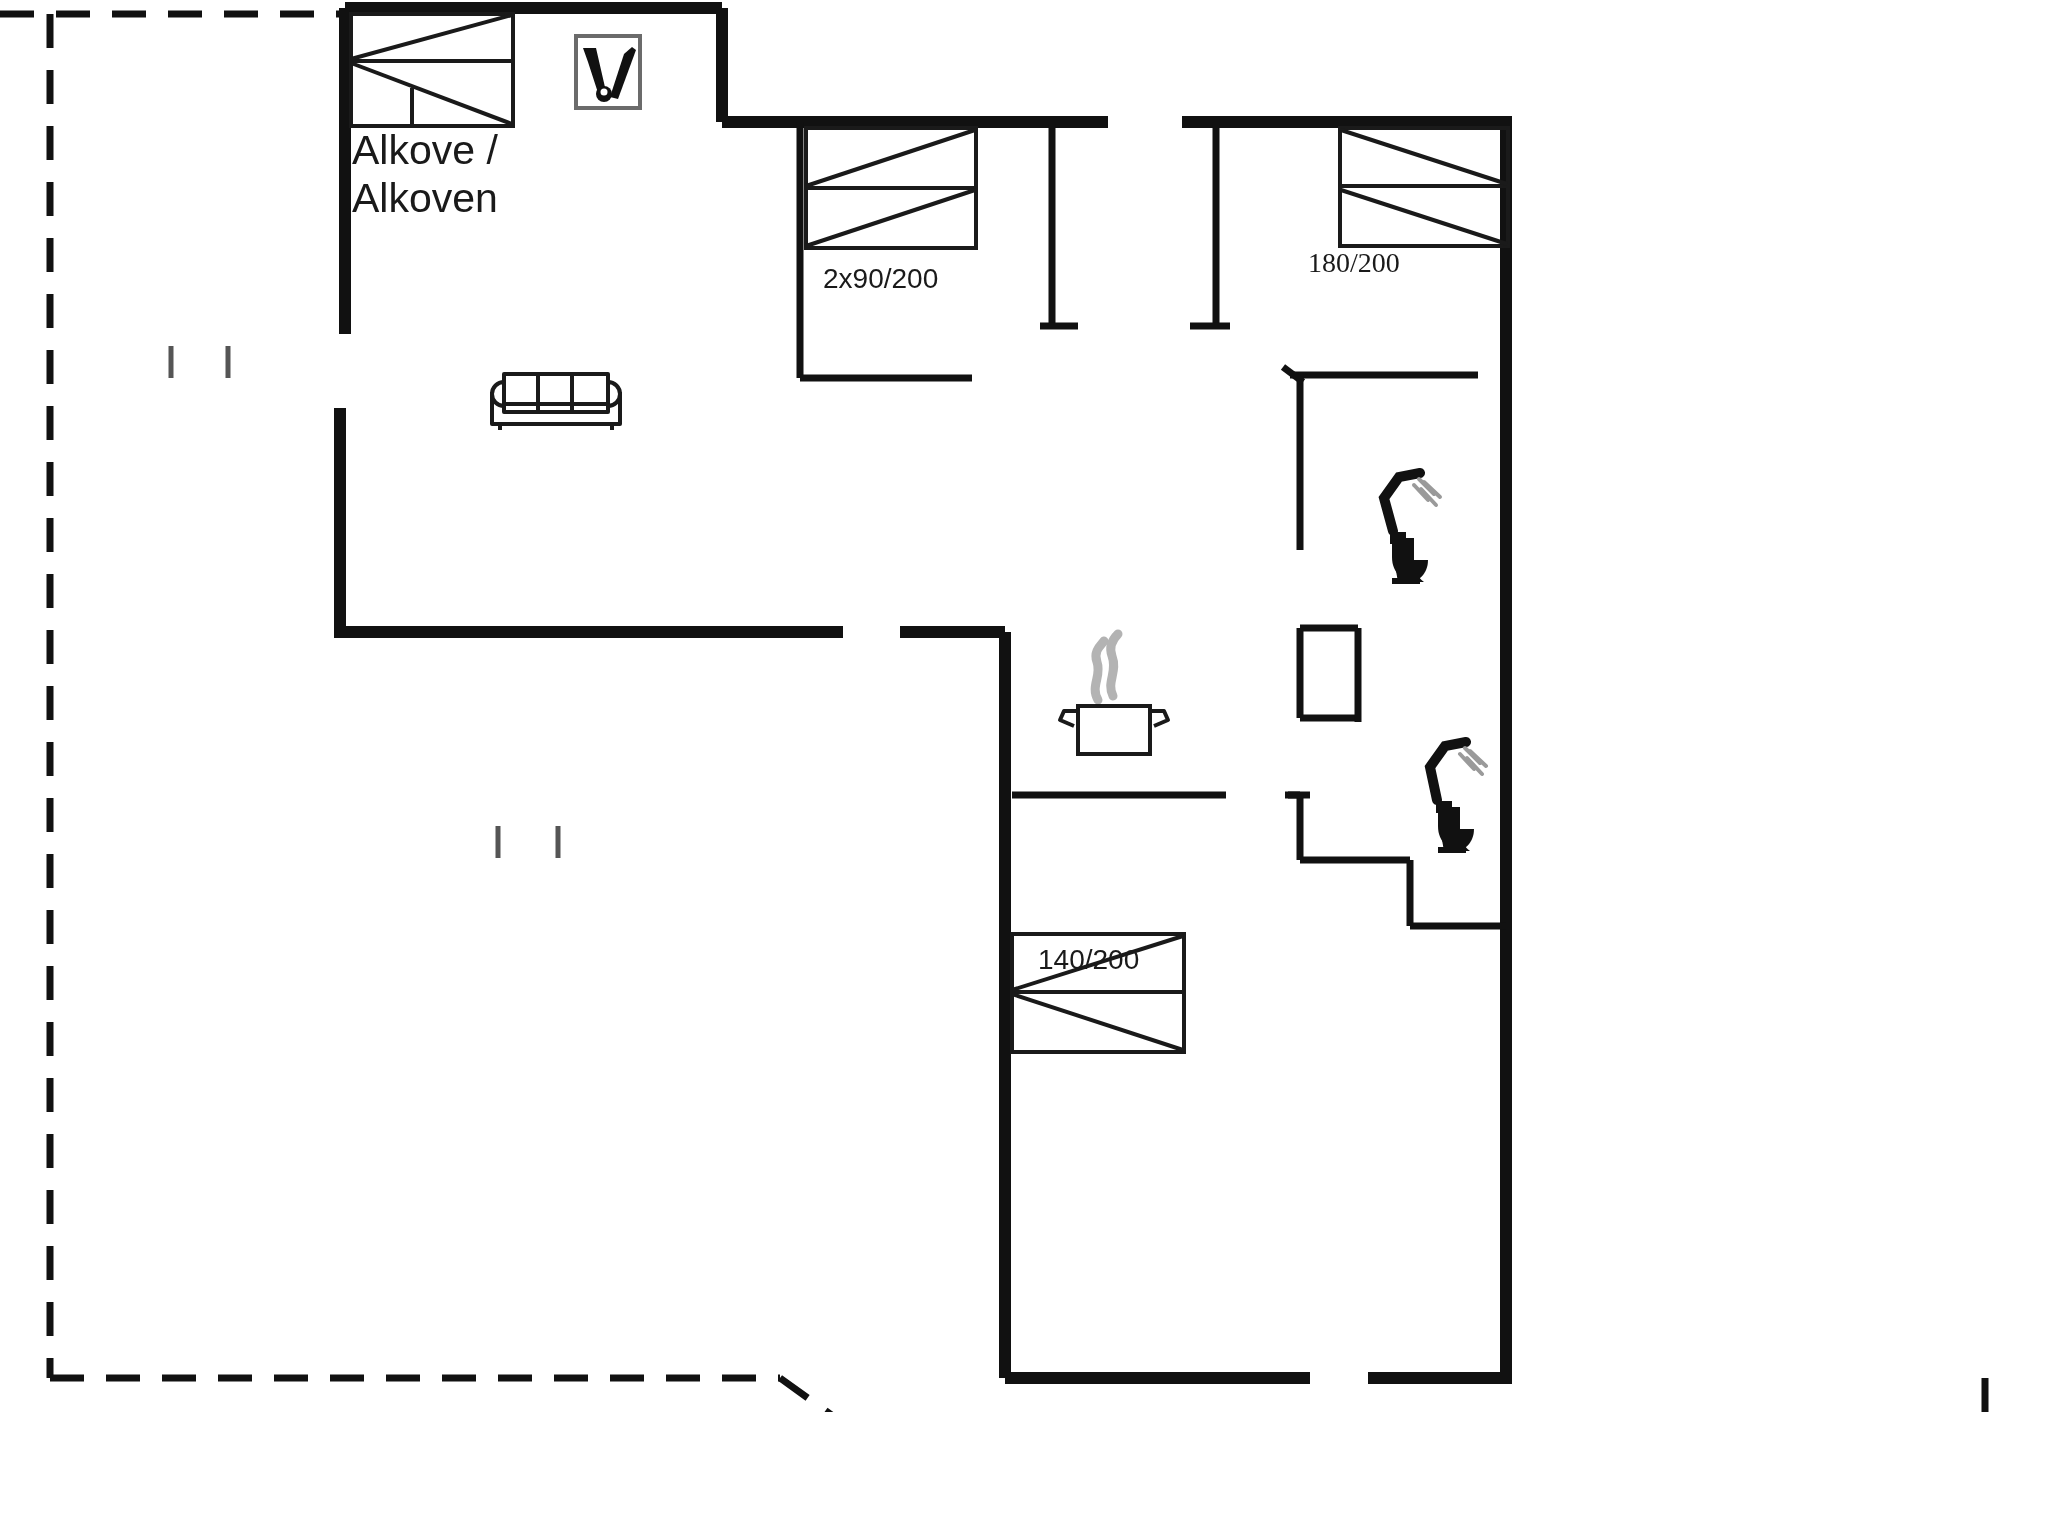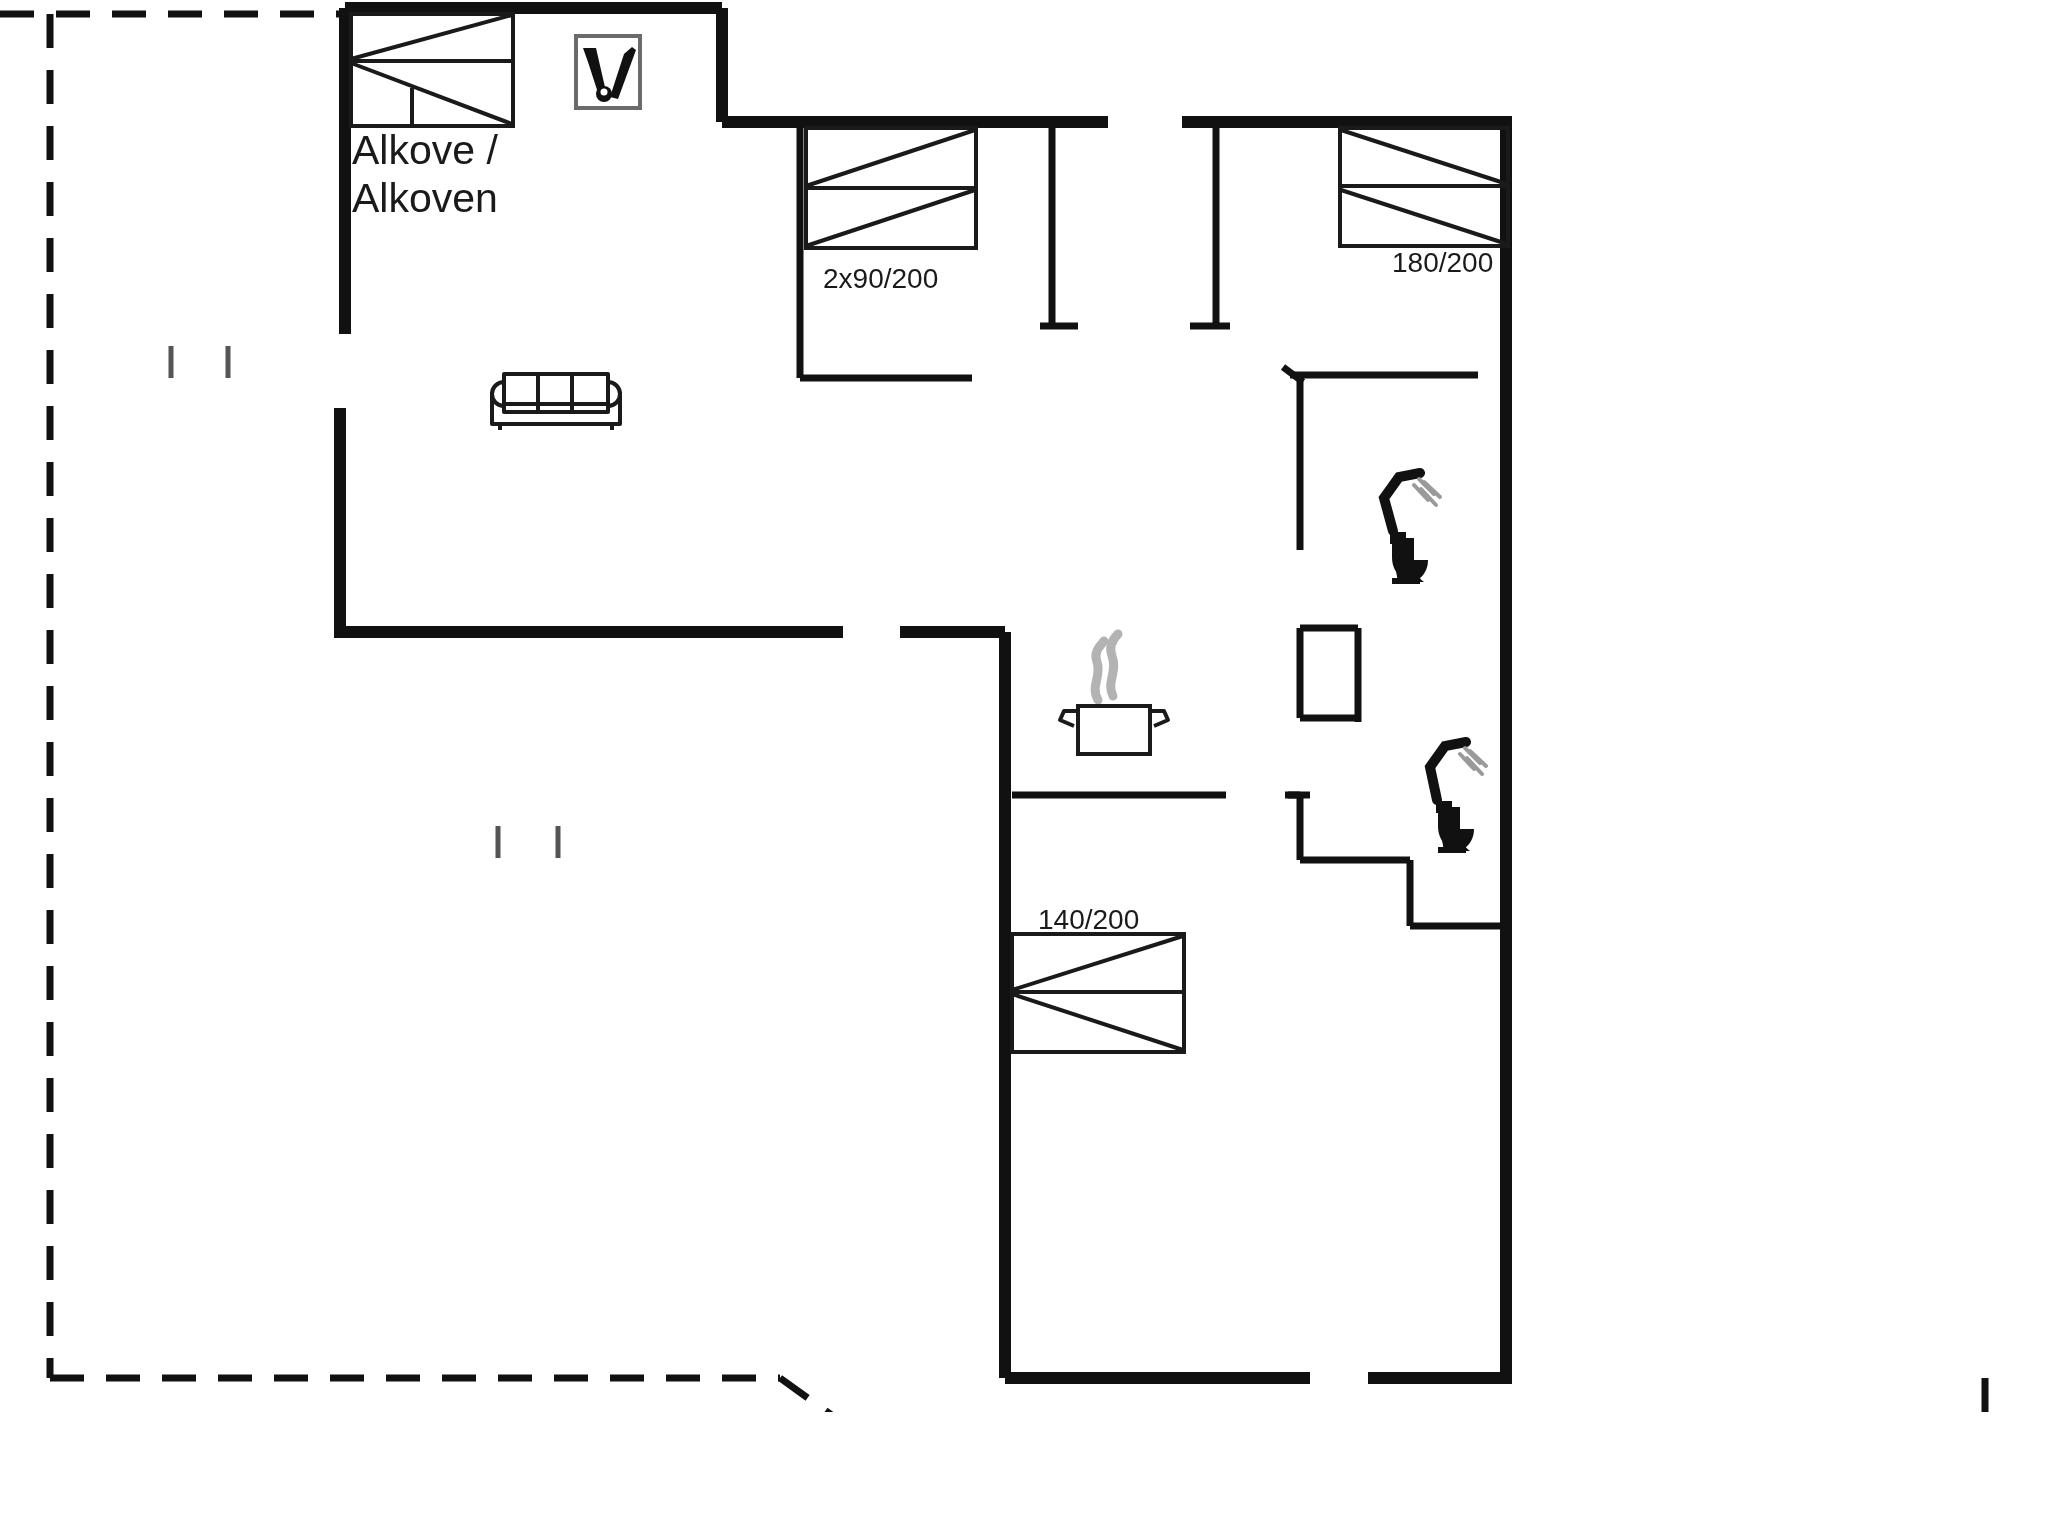--- a/index.html
+++ b/index.html
@@ -248,17 +248,17 @@
       <path d="M 558 826 L 558 858"></path>
     </g>
 
   </svg>
 
   <div class="plan-label label-room" style="left:352px; top:126px;">Alkove /
 Alkoven</div>
 
   <div class="plan-label label-dim" style="left:823px; top:262px;">2x90/200</div>
 
-  <div class="plan-label label-dim" style="left:1392px; top:246px;">180/200</div>
-
-  <div class="plan-label label-dim" style="left:1038px; top:903px;">140/200</div>
+  <div class="plan-label label-dim" style="left:1308px; top:246px;font-family:Liberation Serif, serif;">180/200</div>
+
+  <div class="plan-label label-dim" style="left:1038px; top:943px;">140/200</div>
 
 </div>
 
 </body></html>

